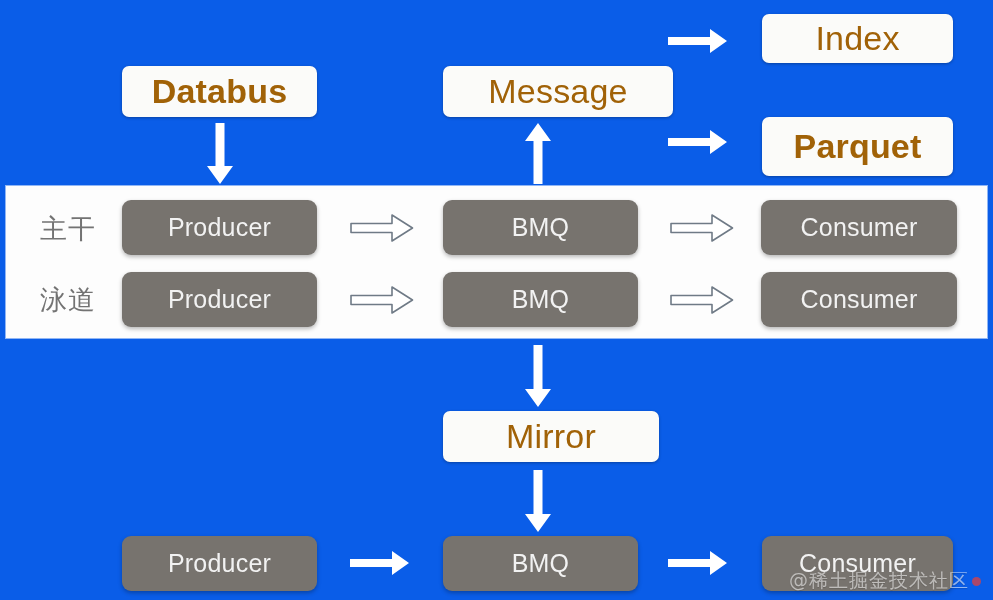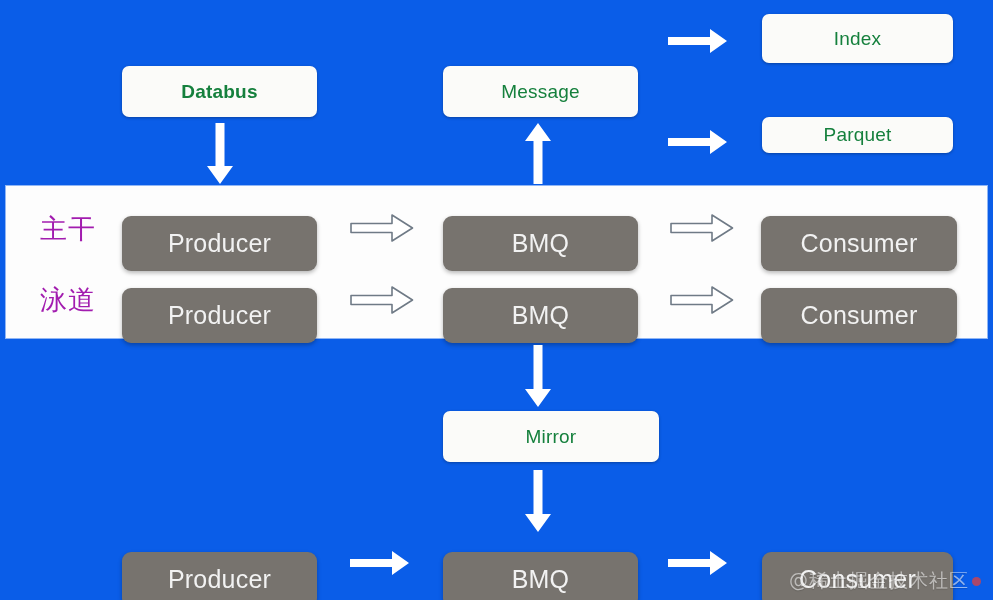--- a/index.html
+++ b/index.html
@@ -22,49 +22,48 @@
     display: flex;
     align-items: center;
     justify-content: center;
     box-sizing: border-box;
     border-radius: 7px;
     letter-spacing: 0.2px;
     white-space: nowrap;
   }
   .node-white {
     background: #fbfbf9;
-    color: #15803d;
-    font-size: 19px;
+    color: #a16207;
+    font-size: 34px;
     box-shadow: 0 1px 3px rgba(0,0,0,0.30);
   }
   .node-gray {
     background: #77736e;
     color: #f2f2f2;
     font-size: 25px;
     border-radius: 9px;
     box-shadow: 0 2px 4px rgba(0,0,0,0.28);
-    margin-top: 16px;
   }
 
   
   #lane-panel {
     position: absolute;
     left: 6px;
     top: 186px;
     width: 981px;
     height: 152px;
     background: #fdfdfd;
     box-sizing: border-box;
     box-shadow: 0 0 0 1px rgba(255,255,255,0.55);
   }
   .lane-label {
     position: absolute;
     font-family: "DejaVu Sans", "Liberation Sans", sans-serif;
     font-size: 27px;
-    color: #a21caf;
+    color: #737373;
     letter-spacing: 1px;
     white-space: nowrap;
   }
 
   
   .arrow-solid {
     position: absolute;
   }
   .arrow-solid svg { display: block; }
 
@@ -96,29 +95,29 @@
 </style>
 </head>
 <body>
 
 <div id="canvas">
 
   <div class="node node-white" style="left:122px; top:66px; width:195px; height:51px;font-weight:bold;">
     <span>Databus</span>
   </div>
 
-  <div class="node node-white" style="left:443px; top:66px; width:195px; height:51px;">
+  <div class="node node-white" style="left:443px; top:66px; width:230px; height:51px;">
     <span>Message</span>
   </div>
 
   <div class="node node-white" style="left:762px; top:14px; width:191px; height:49px;">
     <span>Index</span>
   </div>
 
-  <div class="node node-white" style="left:762px; top:117px; width:191px; height:36px;">
+  <div class="node node-white" style="left:762px; top:117px; width:191px; height:59px;font-weight:bold;">
     <span>Parquet</span>
   </div>
 
   <div class="arrow-solid" style="left:206px; top:123px;">
     <svg width="28" height="62" viewBox="0 0 28 62" aria-hidden="true">
       <path d="M9.5 0 L18.5 0 L18.5 43 L27 43 L14 61 L1 43 L9.5 43 Z" fill="#ffffff"></path>
     </svg>
   </div>
 
   <div class="arrow-solid" style="left:524px; top:122px;">

